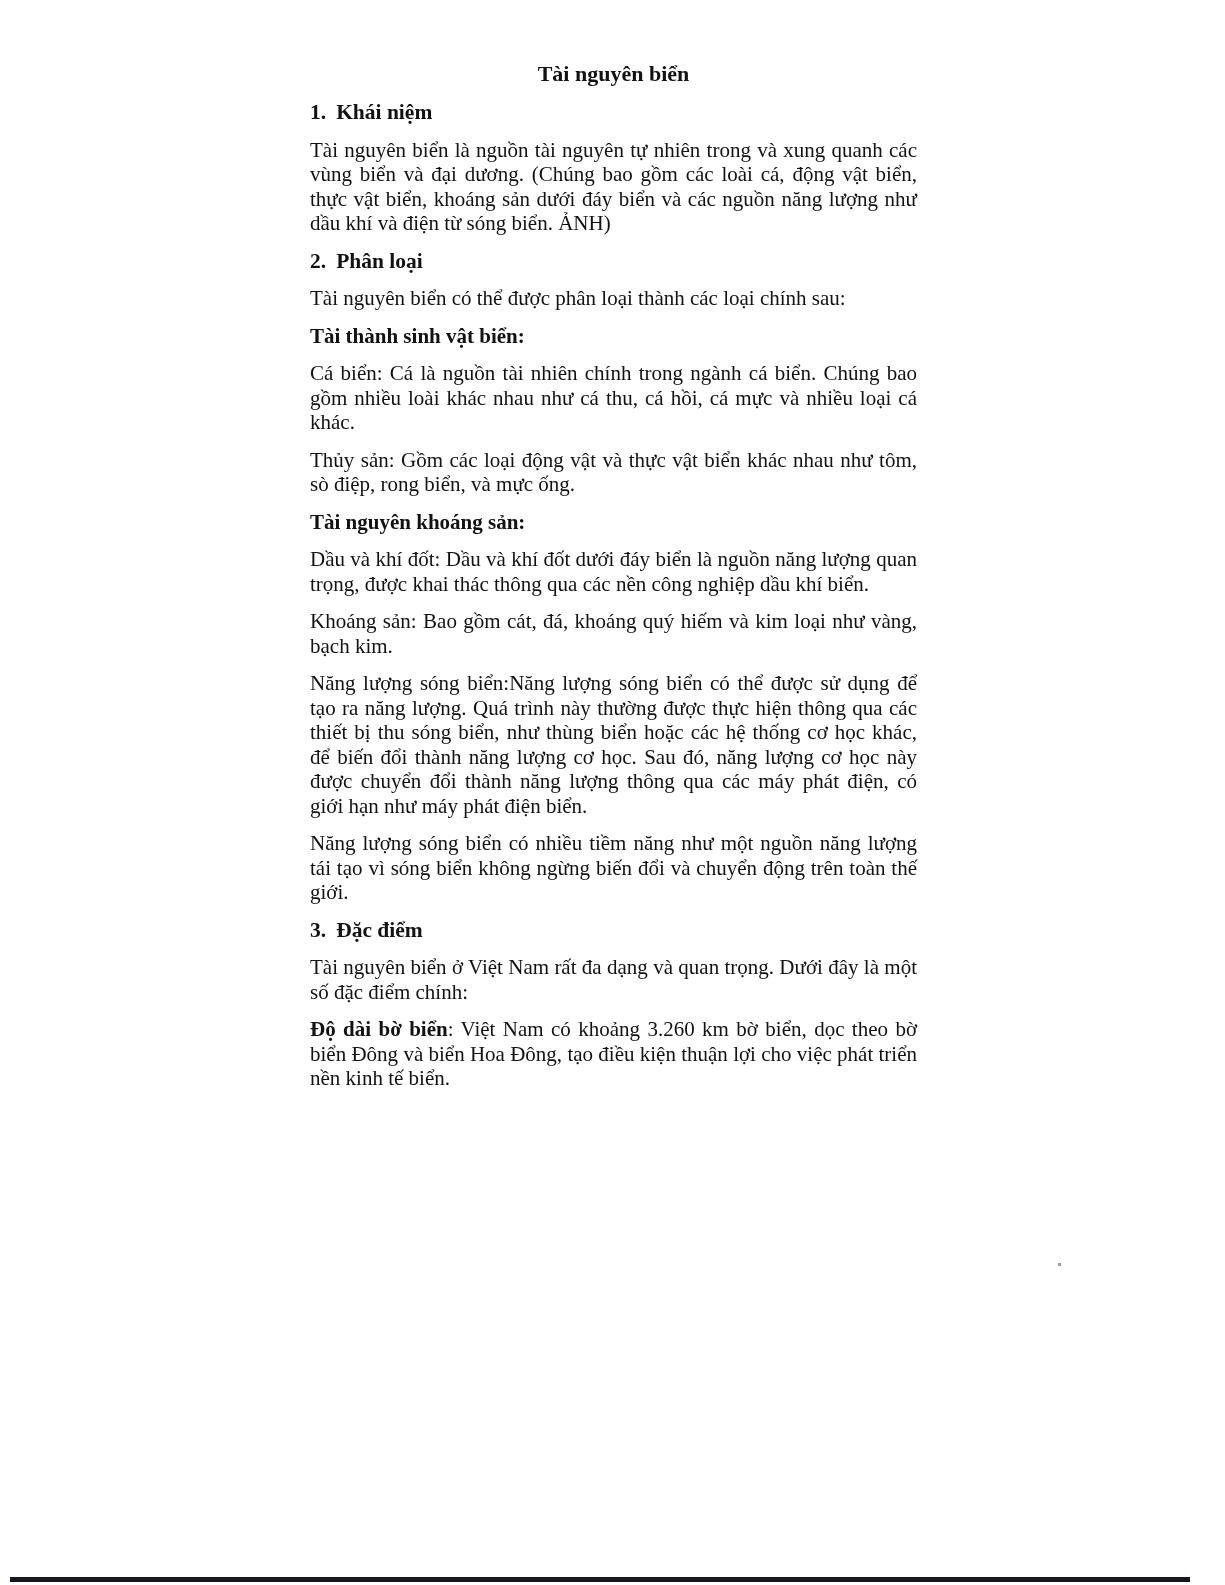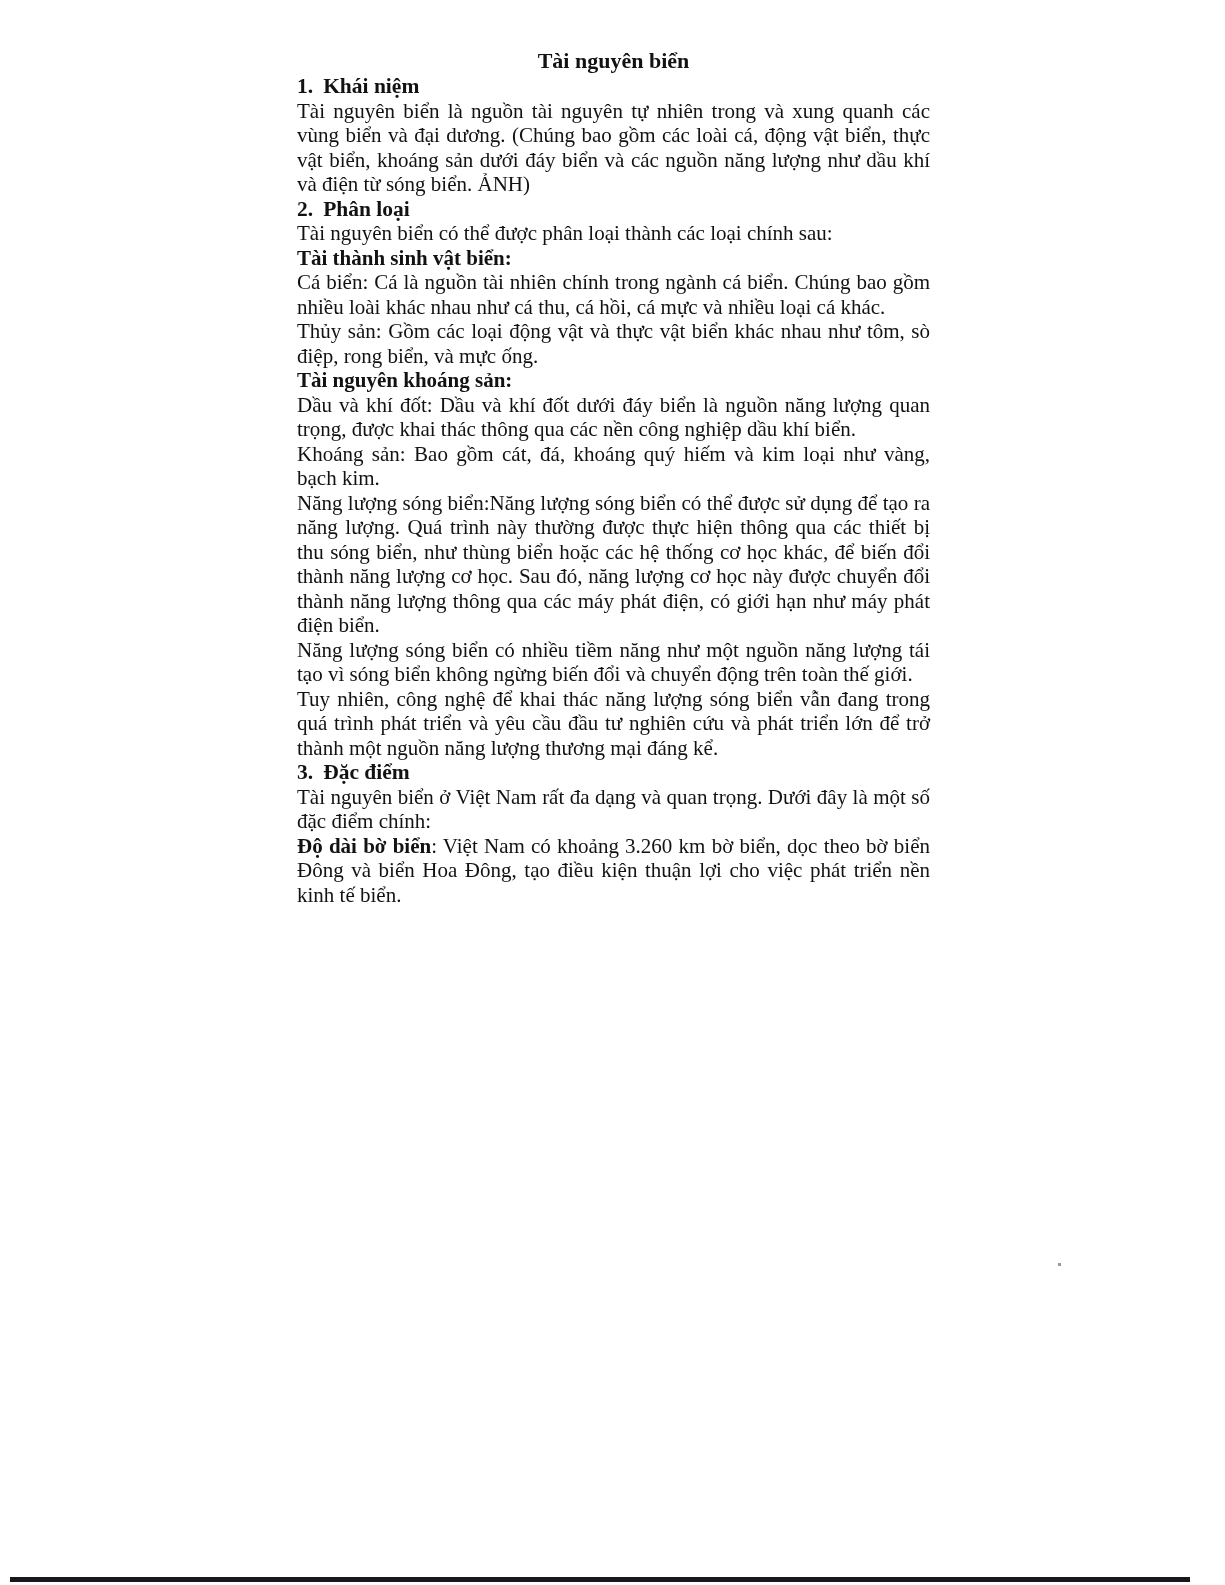--- a/index.html
+++ b/index.html
@@ -17,21 +17,21 @@
     color: #121212;
   }
   .doc {
     position: absolute;
     left: 297px;
     top: 48px;
     width: 633px;
     font-size: 21px;
     line-height: 24.5px;
   }
-  .doc p, .doc div { margin: 0; padding: 0; }
+  .doc p, .doc div { margin: 13px; padding: 0; }
   .title {
     text-align: center;
     font-weight: bold;
     font-size: 22px;
     line-height: 26px;
     margin-bottom: 22px;
   }
   .num-heading {
     font-weight: bold;
     font-size: 21.5px;
@@ -86,21 +86,20 @@
     <div class="subhead">Tài thành sinh vật biển:</div>
     <p class="para">Cá biển: Cá là nguồn tài nhiên chính trong ngành cá biển. Chúng bao gồm nhiều loài khác nhau như cá thu, cá hồi, cá mực và nhiều loại cá khác.</p>
     <p class="para">Thủy sản: Gồm các loại động vật và thực vật biển khác nhau như tôm, sò điệp, rong biển, và mực ống.</p>
 
     <div class="subhead">Tài nguyên khoáng sản:</div>
     <p class="para">Dầu và khí đốt: Dầu và khí đốt dưới đáy biển là nguồn năng lượng quan trọng, được khai thác thông qua các nền công nghiệp dầu khí biển.</p>
     <p class="para">Khoáng sản: Bao gồm cát, đá, khoáng quý hiếm và kim loại như vàng, bạch kim.</p>
 
     <p class="para">Năng lượng sóng biển:Năng lượng sóng biển có thể được sử dụng để tạo ra năng lượng. Quá trình này thường được thực hiện thông qua các thiết bị thu sóng biển, như thùng biển hoặc các hệ thống cơ học khác, để biến đổi thành năng lượng cơ học. Sau đó, năng lượng cơ học này được chuyển đổi thành năng lượng thông qua các máy phát điện, có giới hạn như máy phát điện biển.</p>
     <p class="para">Năng lượng sóng biển có nhiều tiềm năng như một nguồn năng lượng tái tạo vì sóng biển không ngừng biến đổi và chuyển động trên toàn thế giới.</p>
-    <p class="para">Tuy nhiên, công nghệ để khai thác năng lượng sóng biển vẫn đang trong quá trình phát triển và yêu cầu đầu tư nghiên cứu và phát triển lớn để trở thành một nguồn năng lượng thương mại đáng kể.</p>
 
     <div class="num-heading gap-before-s3"><span class="num">3.</span><span>Đặc điểm</span></div>
 
     <p class="para intro-s3">Tài nguyên biển ở Việt Nam rất đa dạng và quan trọng. Dưới đây là một số đặc điểm chính:</p>
 
     <p class="para feature"><span class="lead">Độ dài bờ biển</span><span>: Việt Nam có khoảng 3.260 km bờ biển, dọc theo bờ biển Đông và biển Hoa Đông, tạo điều kiện thuận lợi cho việc phát triển nền kinh tế biển.</span></p>
 
   </div>
 
   <div class="scan-line"></div>

